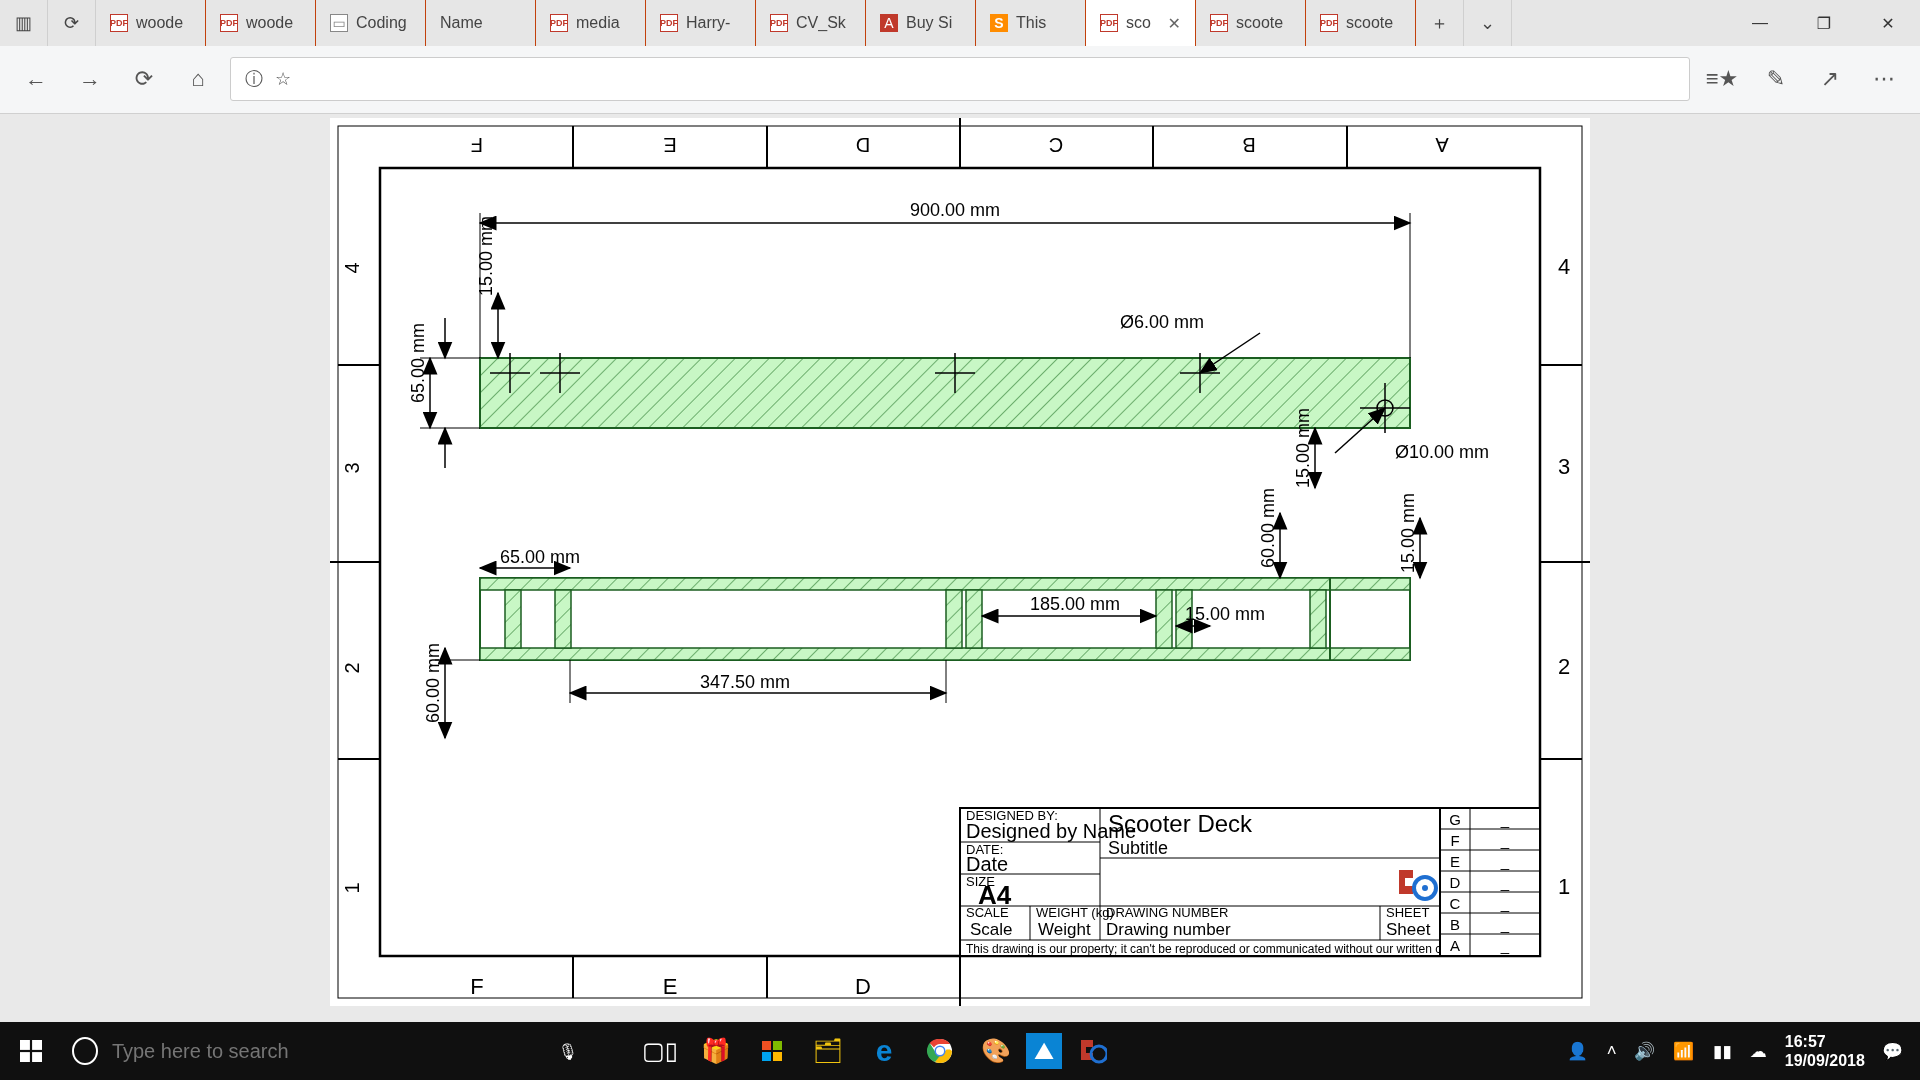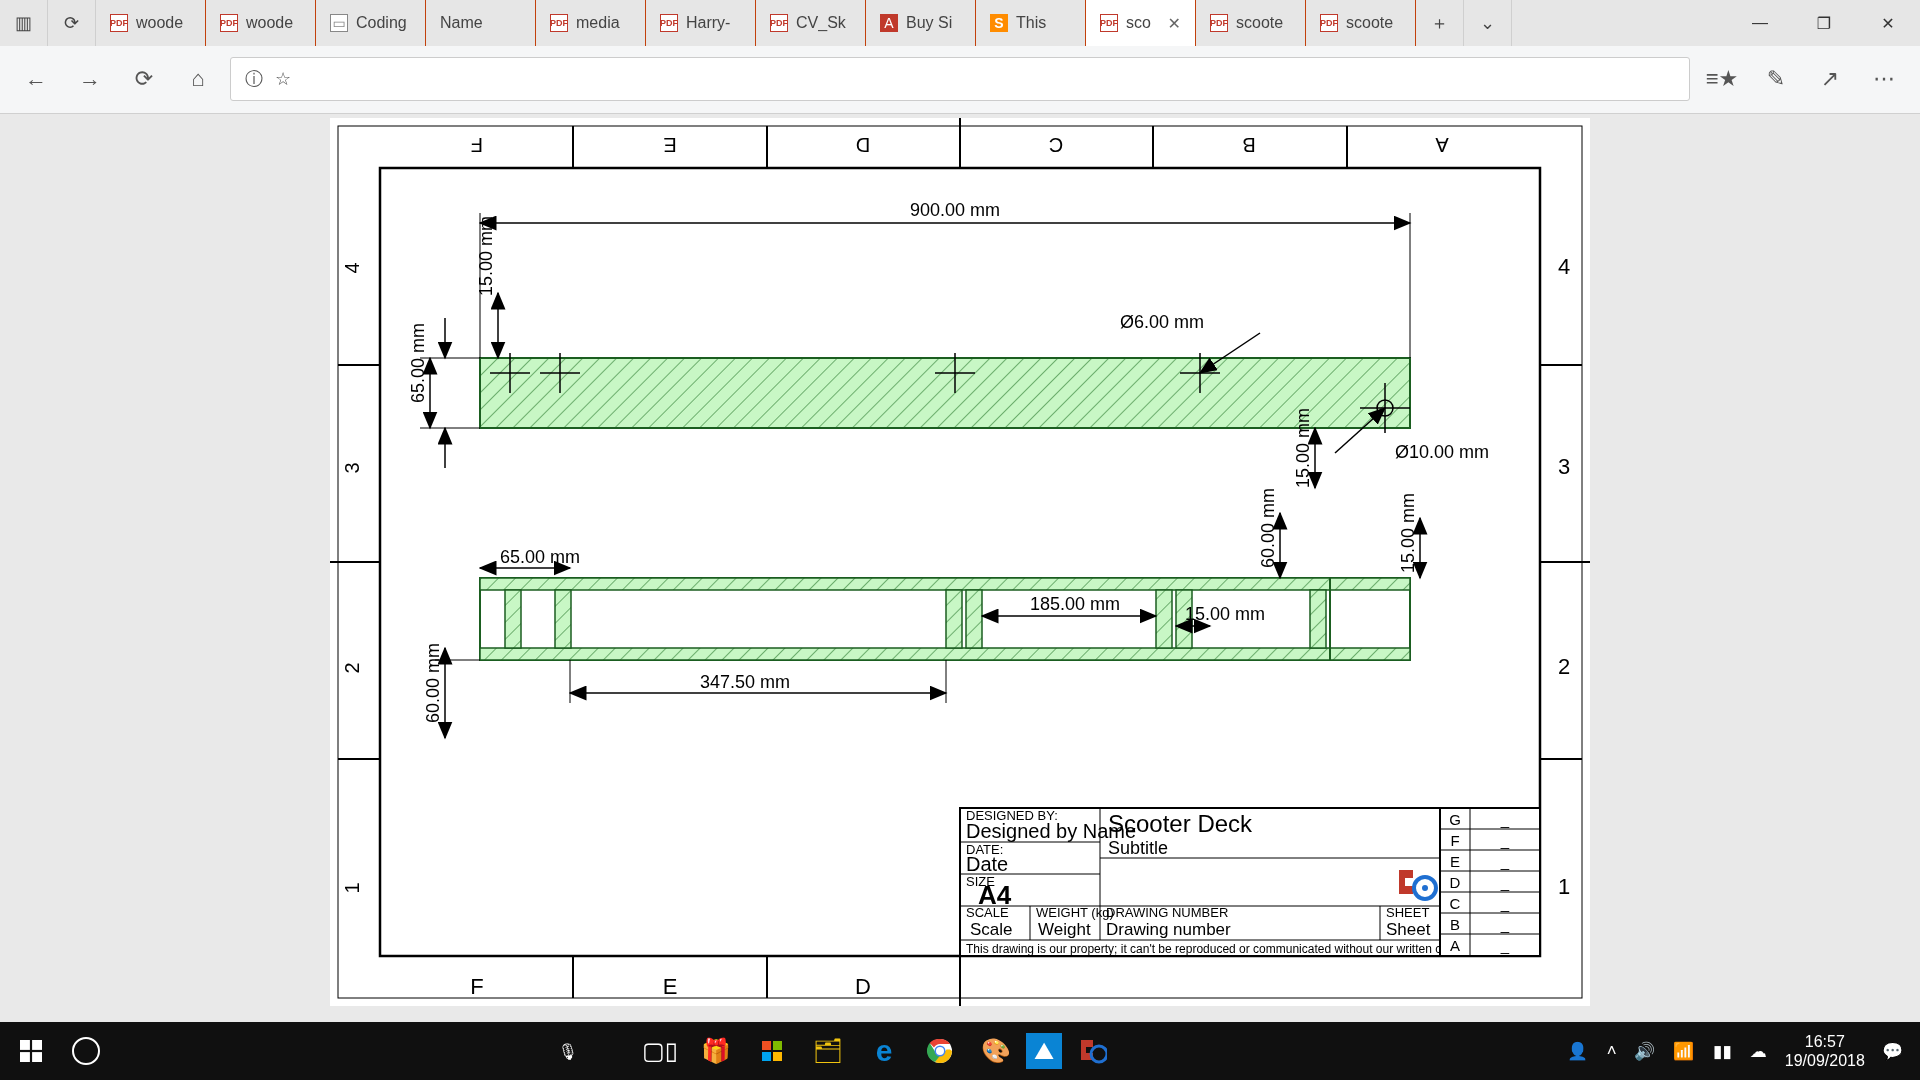--- a/index.html
+++ b/index.html
@@ -33,21 +33,21 @@
 
 
 .taskbar { height:58px; background:#101010; display:flex; align-items:center; color:#fff; font-size:16px; }
 .taskbar .start { width:62px; display:flex; align-items:center; justify-content:center; font-size:22px; }
 .taskbar .search { display:flex; align-items:center; gap:14px; background:#101010; height:52px; padding:0 20px 0 10px; width:480px; }
 .taskbar .search .ring { width:28px; height:28px; border:2px solid #fff; border-radius:50%; }
 .taskbar .search input { background:transparent; border:none; color:#ccc; font-size:20px; outline:none; width:100%; }
 .taskbar .apps { display:flex; align-items:center; gap:4px; margin-left:40px; }
 .taskbar .apps .app { width:52px; height:52px; display:flex; align-items:center; justify-content:center; font-size:24px; }
 .taskbar .tray { margin-left:auto; display:flex; align-items:center; gap:18px; padding-right:16px; font-size:17px; }
-.taskbar .clock { text-align:center; line-height:1.2; font-size:16px; }
+.taskbar .clock { text-align:left; line-height:1.2; font-size:16px;font-weight:bold; }
 
 
 text { font-family: Arial, sans-serif; }
 .dim { font-size:18px; fill:#000; }
 .tb-lbl { font-size:13px; fill:#000; }
 .tb-val { font-size:20px; fill:#000; }
 </style>
 </head>
 <body>
 
@@ -374,20 +374,21 @@
   <div class="start">
     <svg width="22" height="22" viewBox="0 0 10 10">
         <rect x="0" y="0" width="4.5" height="4.5" fill="#fff"></rect>
         <rect x="5.5" y="0" width="4.5" height="4.5" fill="#fff"></rect>
         <rect x="0" y="5.5" width="4.5" height="4.5" fill="#fff"></rect>
         <rect x="5.5" y="5.5" width="4.5" height="4.5" fill="#fff"></rect>
       </svg>
   </div>
   <div class="search">
     <span class="ring"></span>
+    <input placeholder="Type here to search" style="">
   </div>
   <div class="app" style="width:52px;display:flex;align-items:center;justify-content:center">🎙</div>
   <div class="apps">
     <div class="app">▢▯</div>
     <div class="app" style="color:#e74c3c">🎁</div>
     <div class="app">
       <svg width="24" height="24">
           <rect x="2" y="2" width="9" height="9" fill="#f25022"></rect>
           <rect x="13" y="2" width="9" height="9" fill="#7fba00"></rect>
           <rect x="2" y="13" width="9" height="9" fill="#00a4ef"></rect>

